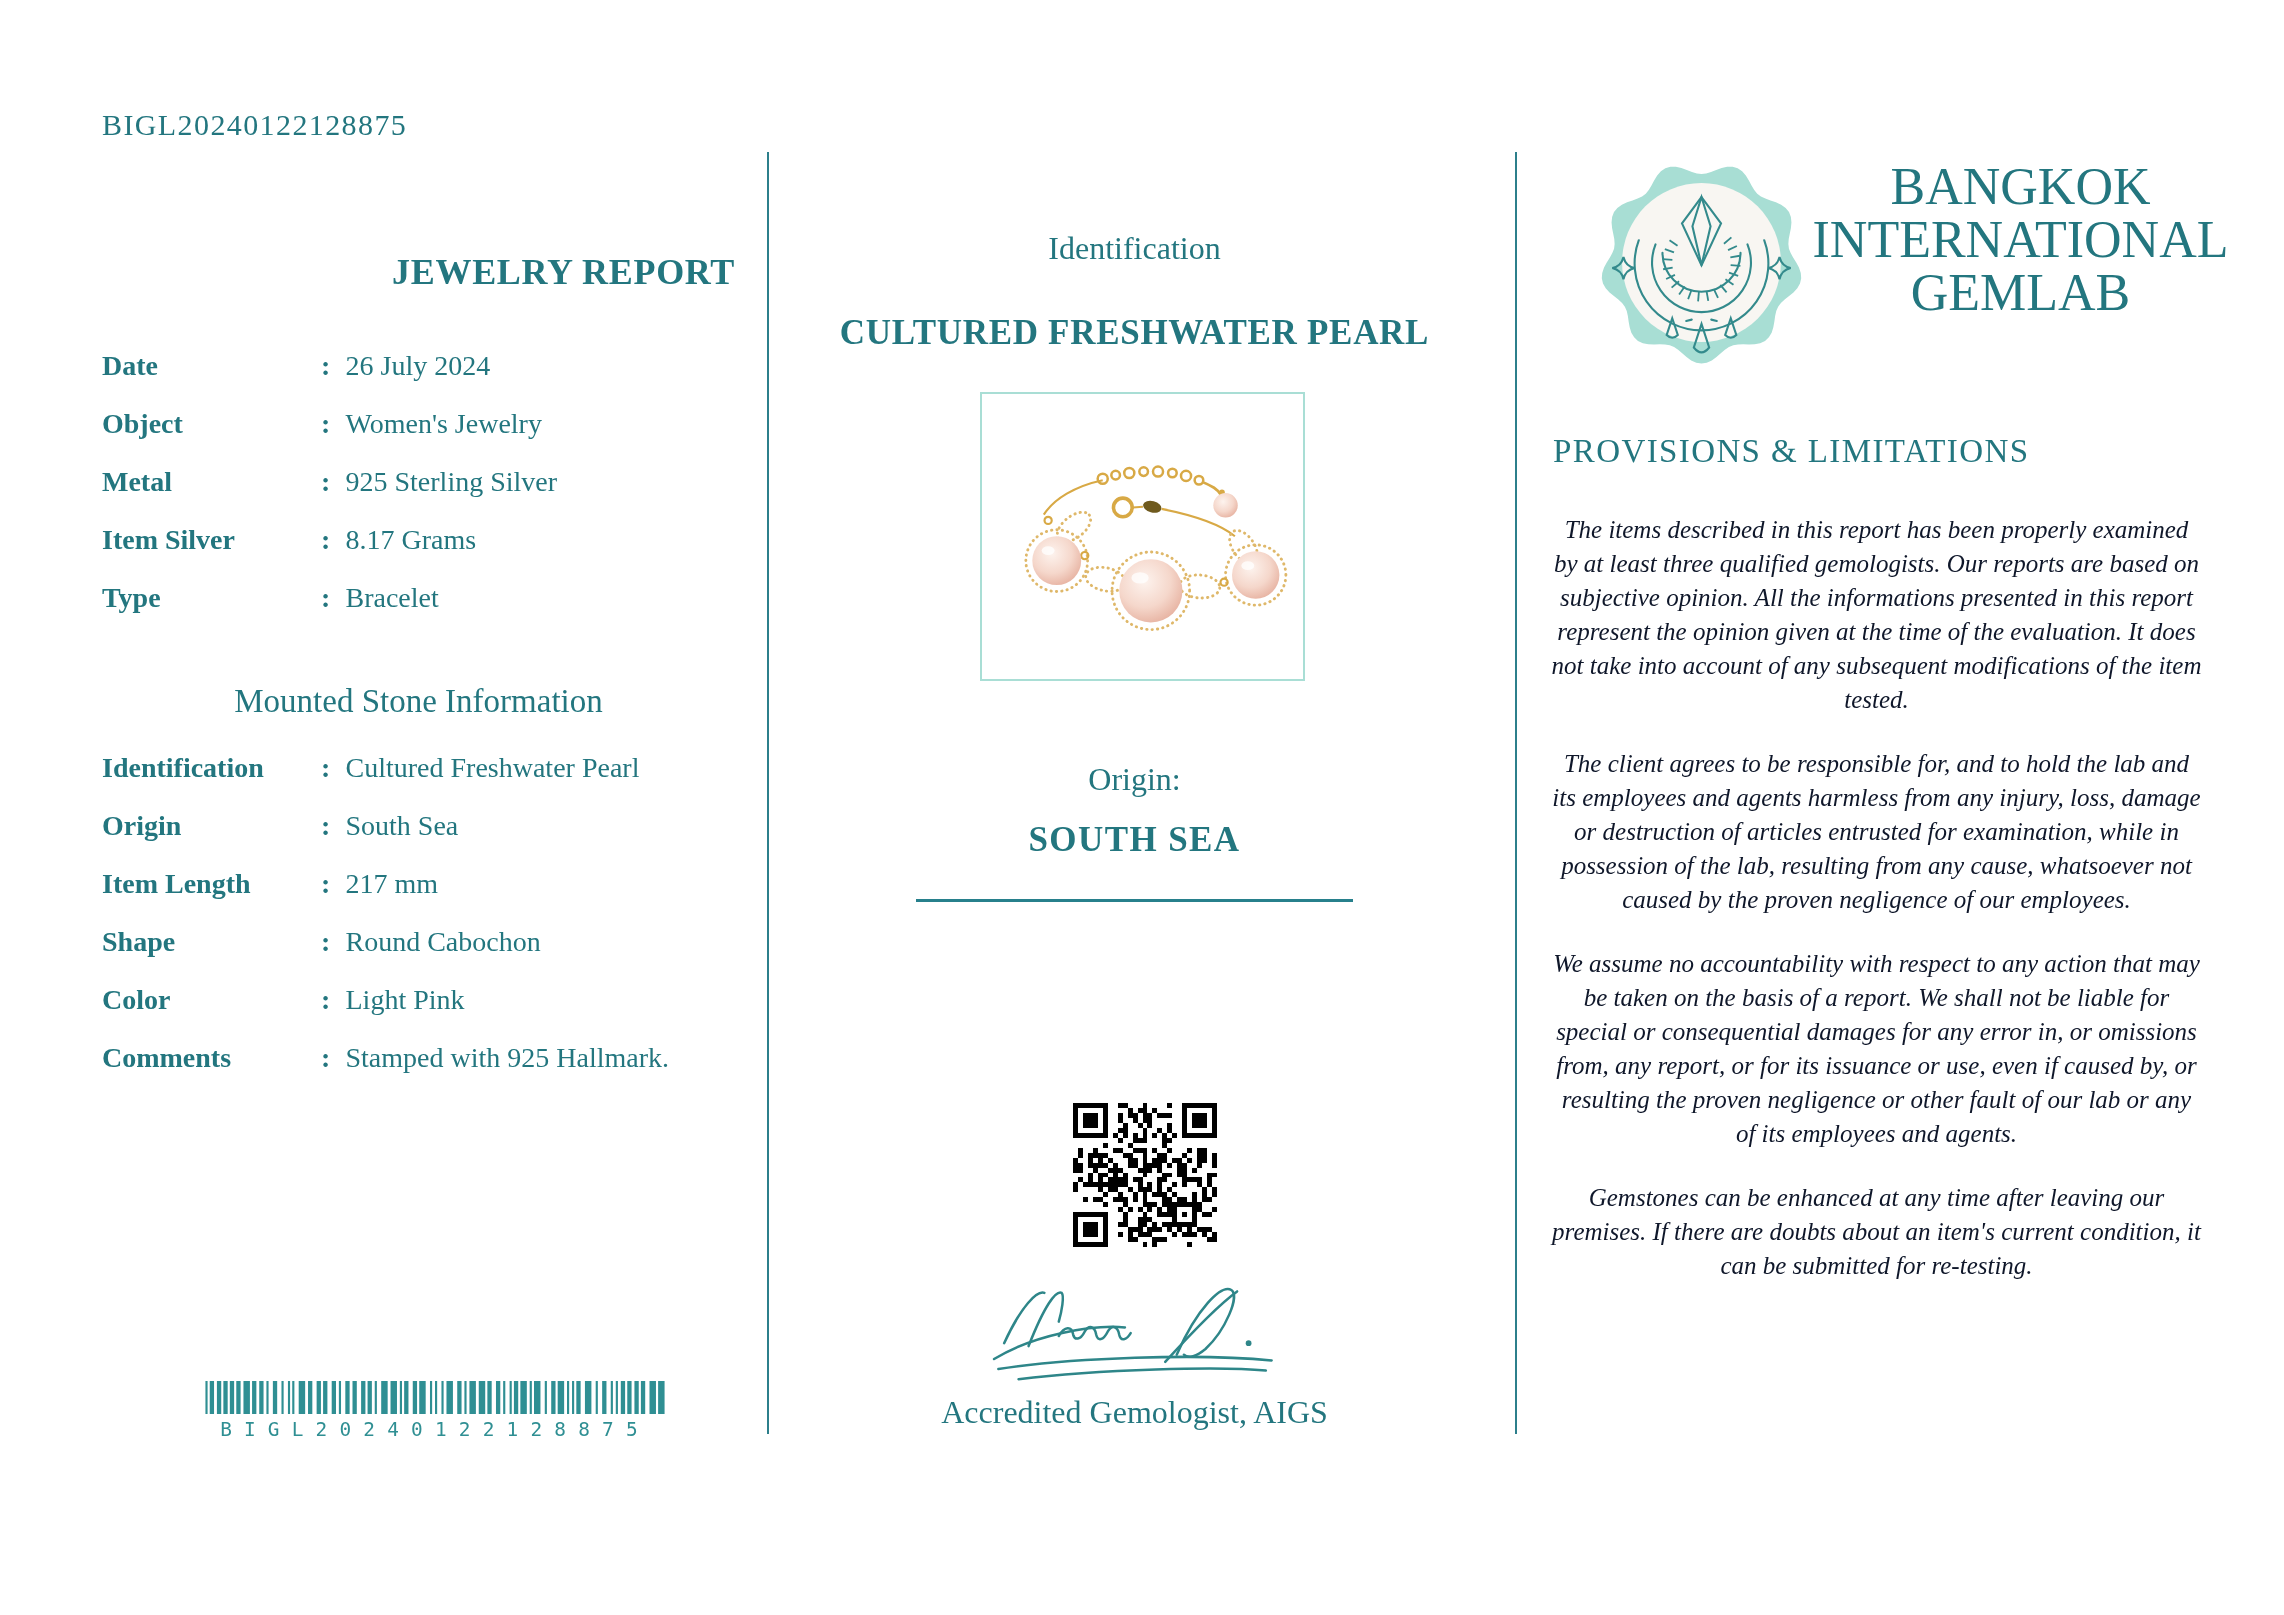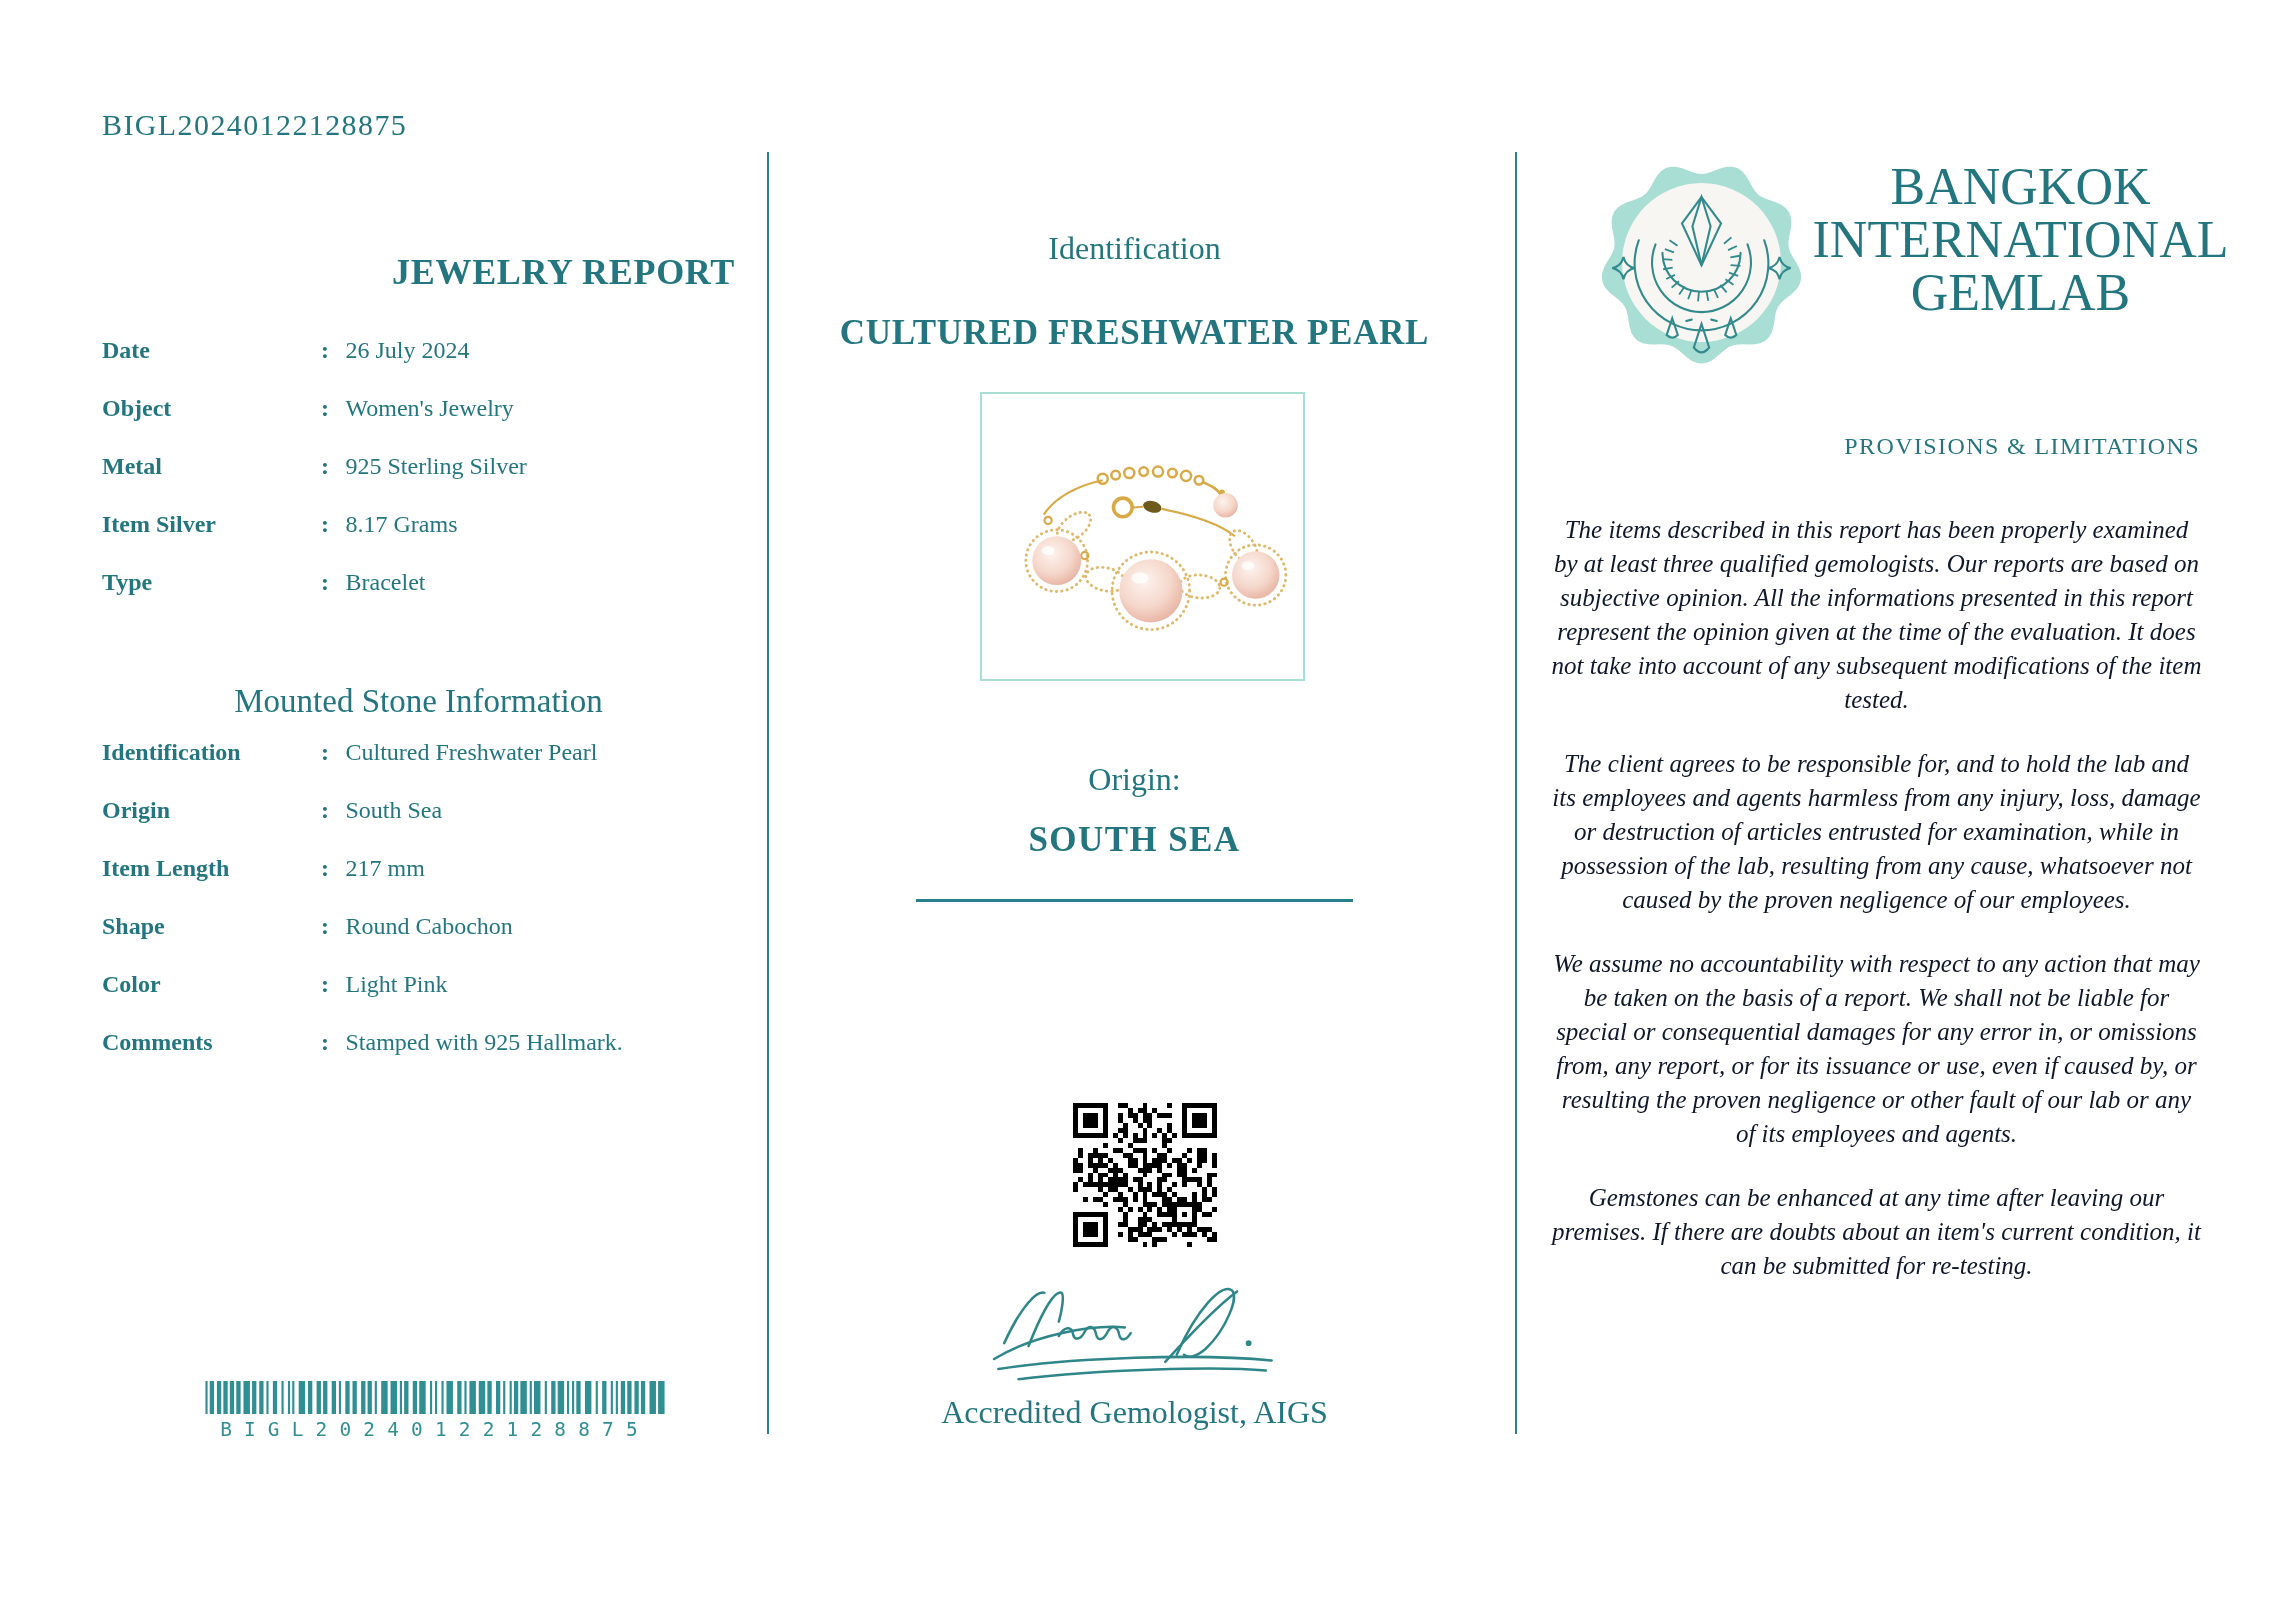--- a/index.html
+++ b/index.html
@@ -5,21 +5,21 @@
   html,body{margin:0;padding:0;background:#fff;}
   .page{position:relative;width:2284px;height:1616px;background:#ffffff;overflow:hidden;
         font-family:"Liberation Serif",serif;color:#23767f;}
   .abs{position:absolute;}
 
   
   .report-number{left:102px;top:108px;font-size:30px;letter-spacing:1.4px;}
   .left-title{left:102px;top:227px;width:633px;font-size:36px;font-weight:bold;text-align:right;letter-spacing:0.7px;}
   .fields-a{left:102px;top:337px;width:633px;}
   .fields-b{left:102px;top:739px;width:647px;}
-  .frow{display:flex;height:58px;font-size:24px;}
+  .frow{display:flex;height:58px;align-items:center;font-size:28px;}
   .frow .lbl{width:219px;font-weight:bold;flex:0 0 auto;}
   .frow .colon{width:24.5px;font-weight:bold;flex:0 0 auto;}
   .frow .val{flex:1 1 auto;}
   .stone-heading{left:102px;top:656px;width:633px;font-size:33px;font-weight:normal;text-align:center;}
   .barcode-block{left:205px;top:1381px;width:460px;text-align:center;}
   .barcode-text{margin-top:2.2px;font-family:"DejaVu Sans Mono","Liberation Mono",monospace;
                 font-size:19.4px;letter-spacing:12.2px;color:#2f8f93;white-space:nowrap;}
 
   
   .vline{top:152px;width:2.2px;height:1282px;background:#2c7f8b;}
@@ -33,21 +33,21 @@
   .origin-label{left:811px;top:761px;width:647px;font-size:32px;text-align:center;}
   .origin-value{left:811px;top:820px;width:647px;font-size:35px;font-weight:bold;text-align:center;letter-spacing:1.4px;}
   .origin-line{left:916px;top:899px;width:437px;height:2.9px;background:#27808c;}
   .qr{left:1073px;top:1103px;width:144px;height:144px;}
   .signature-svg{left:984px;top:1274px;width:302px;height:119px;}
   .signer-title{left:811px;top:1394px;width:647px;font-size:32px;text-align:center;}
 
   
   .logo-svg{left:1597px;top:158px;width:209px;height:209px;}
   .lab-name{left:1812px;top:160px;width:417px;font-size:52px;line-height:53px;text-align:center;}
-  .prov-heading{left:1553px;top:433px;width:647px;font-size:24px;text-align:right;letter-spacing:1.4px;}
+  .prov-heading{left:1553px;top:433px;width:647px;font-size:33px;text-align:left;letter-spacing:1.4px;}
   .prov-paras{left:1550px;top:513px;width:653px;}
   .prov-paras p{margin:0 0 30px 0;font-size:25px;font-style:italic;line-height:1.36;
                 text-align:center;color:#0f172a;}
 </style>
 </head>
 <body>
 
 <div class="page">
 
   <div class="abs report-number">BIGL20240122128875</div>

